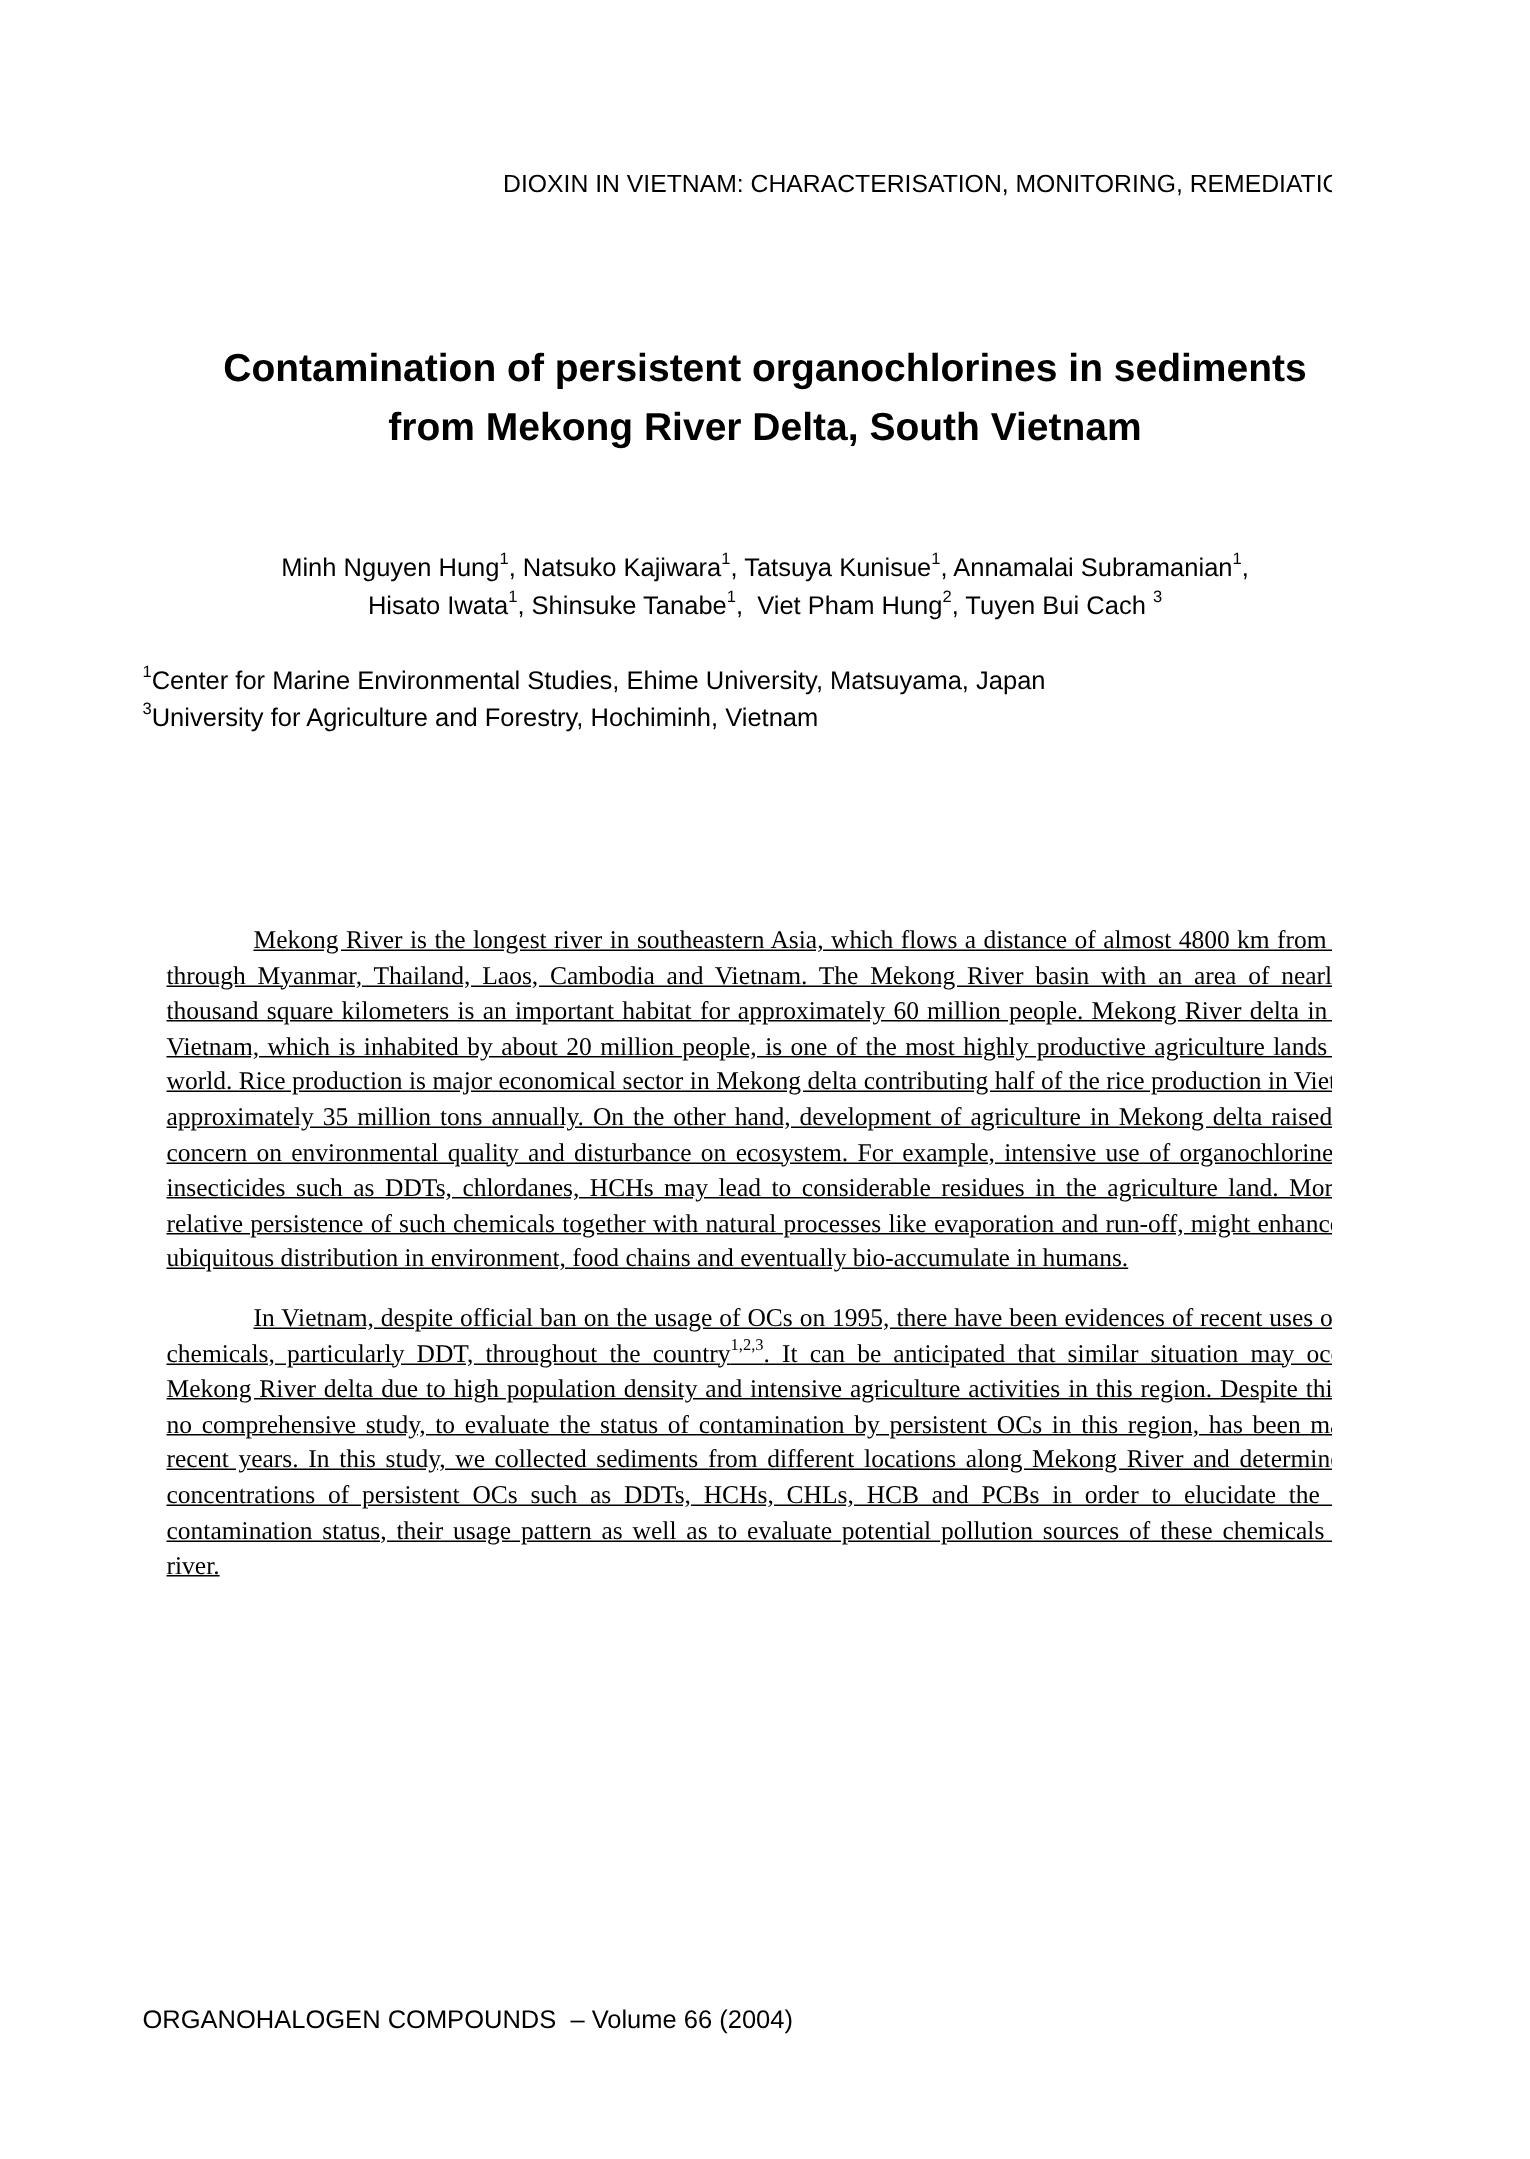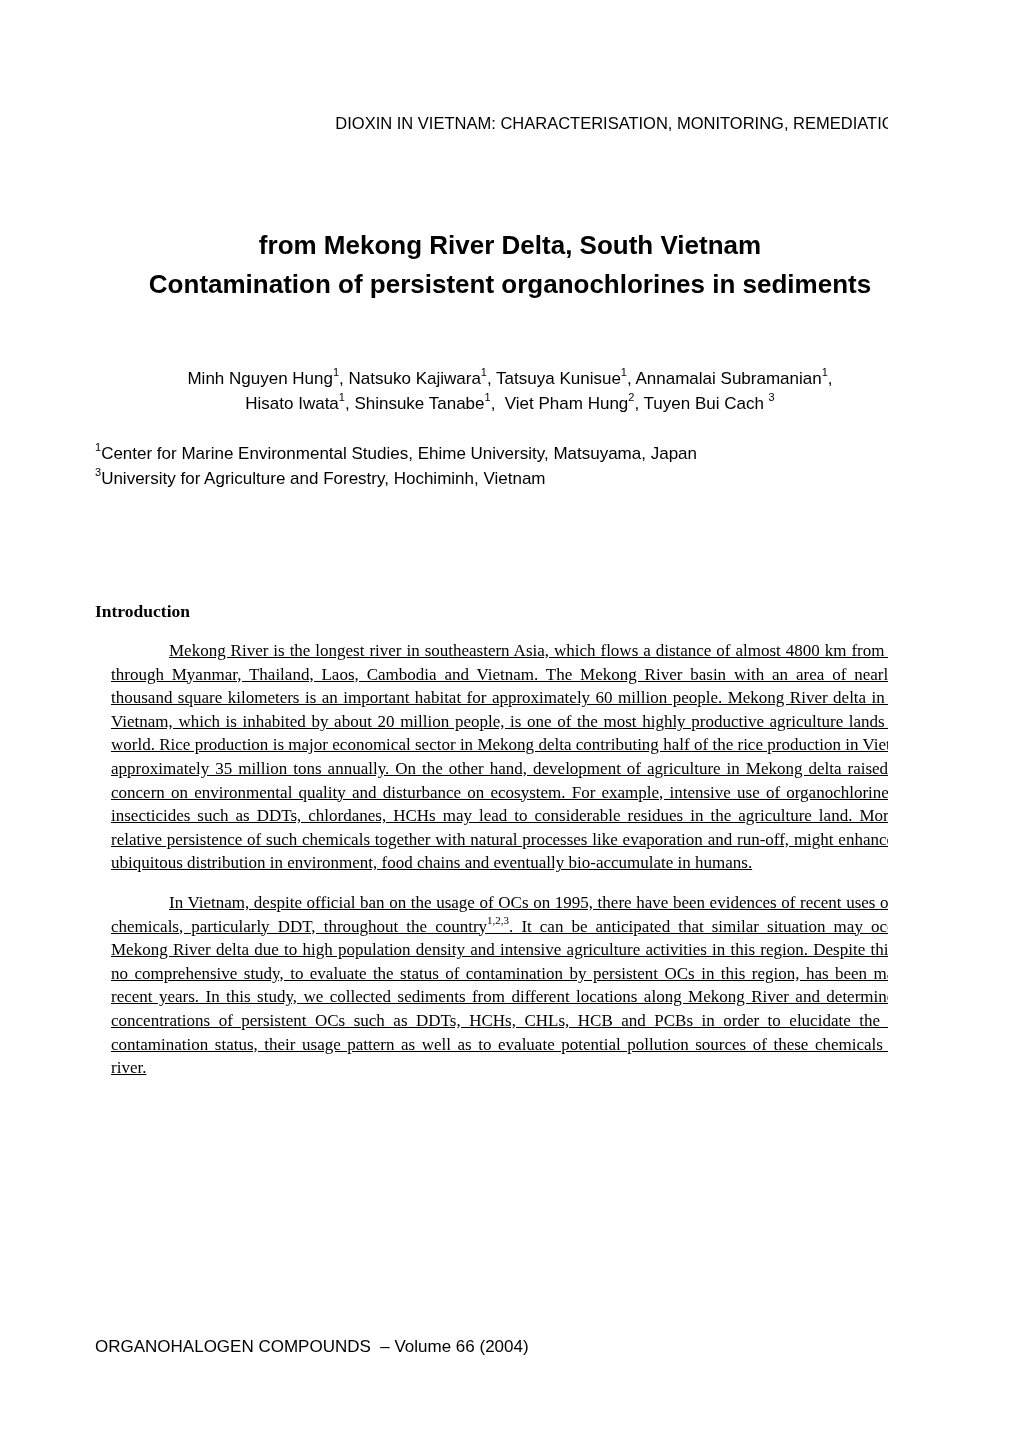--- a/index.html
+++ b/index.html
@@ -103,36 +103,35 @@
 </head>
 <body>
 
 <div class="page">
 
   <div class="running-head">
     <div>DIOXIN IN VIETNAM: CHARACTERISATION, MONITORING, REMEDIATION AND</div>
   </div>
 
   <h1 class="paper-title">
+    <div>Contamination of persistent organochlorines in sediments</div>
     <div>from Mekong River Delta, South Vietnam</div>
-    <div>Contamination of persistent organochlorines in sediments</div>
   </h1>
 
   <div class="authors">
     <div class="author-line"><span><span>Minh Nguyen Hung</span><sup class="sup">1</sup><span>, </span></span><span><span>Natsuko Kajiwara</span><sup class="sup">1</sup><span>, </span></span><span><span>Tatsuya Kunisue</span><sup class="sup">1</sup><span>, </span></span><span><span>Annamalai Subramanian</span><sup class="sup">1</sup><span>,</span></span></div>
     <div class="author-line"><span><span>Hisato Iwata</span><sup class="sup">1</sup><span>, </span></span><span><span>Shinsuke Tanabe</span><sup class="sup">1</sup><span>,  </span></span><span><span>Viet Pham Hung</span><sup class="sup">2</sup><span>, </span></span><span><span>Tuyen Bui Cach </span><sup class="sup">3</sup><span></span></span></div>
   </div>
 
   <div class="affiliations">
     <div><sup class="sup">1</sup><span>Center for Marine Environmental Studies, Ehime University, Matsuyama, Japan</span></div>
     <div><sup class="sup">3</sup><span>University for Agriculture and Forestry, Hochiminh, Vietnam</span></div>
   </div>
 
   <div class="intro">
-    <h2 class="section-heading">Introduction</h2>
     <p>Mekong River is the longest river in southeastern Asia, which flows a distance of almost 4800 km from China through Myanmar, Thailand, Laos, Cambodia and Vietnam. The Mekong River basin with an area of nearly 800 thousand square kilometers is an important habitat for approximately 60 million people. Mekong River delta in South Vietnam, which is inhabited by about 20 million people, is one of the most highly productive agriculture lands in the world. Rice production is major economical sector in Mekong delta contributing half of the rice production in Vietnam - approximately 35 million tons annually. On the other hand, development of agriculture in Mekong delta raised some concern on environmental quality and disturbance on ecosystem. For example, intensive use of organochlorine (OC) insecticides such as DDTs, chlordanes, HCHs may lead to considerable residues in the agriculture land. Moreover, relative persistence of such chemicals together with natural processes like evaporation and run-off, might enhance their ubiquitous distribution in environment, food chains and eventually bio-accumulate in humans.</p>
     <p><span>In Vietnam, despite official ban on the usage of OCs on 1995, there have been evidences of recent uses of such chemicals, particularly DDT, throughout the country</span><sup class="sup">1,2,3</sup><span>. It can be anticipated that similar situation may occur in Mekong River delta due to high population density and intensive agriculture activities in this region. Despite this fact, no comprehensive study, to evaluate the status of contamination by persistent OCs in this region, has been made in recent years. In this study, we collected sediments from different locations along Mekong River and determined the concentrations of persistent OCs such as DDTs, HCHs, CHLs, HCB and PCBs in order to elucidate the recent contamination status, their usage pattern as well as to evaluate potential pollution sources of these chemicals to the river.</span></p>
   </div>
 
   <div class="footer">
     <span class="footer-left">ORGANOHALOGEN COMPOUNDS  – Volume 66 (2004)</span>
     <span class="footer-right">3615</span>
   </div>
 
 </div>

